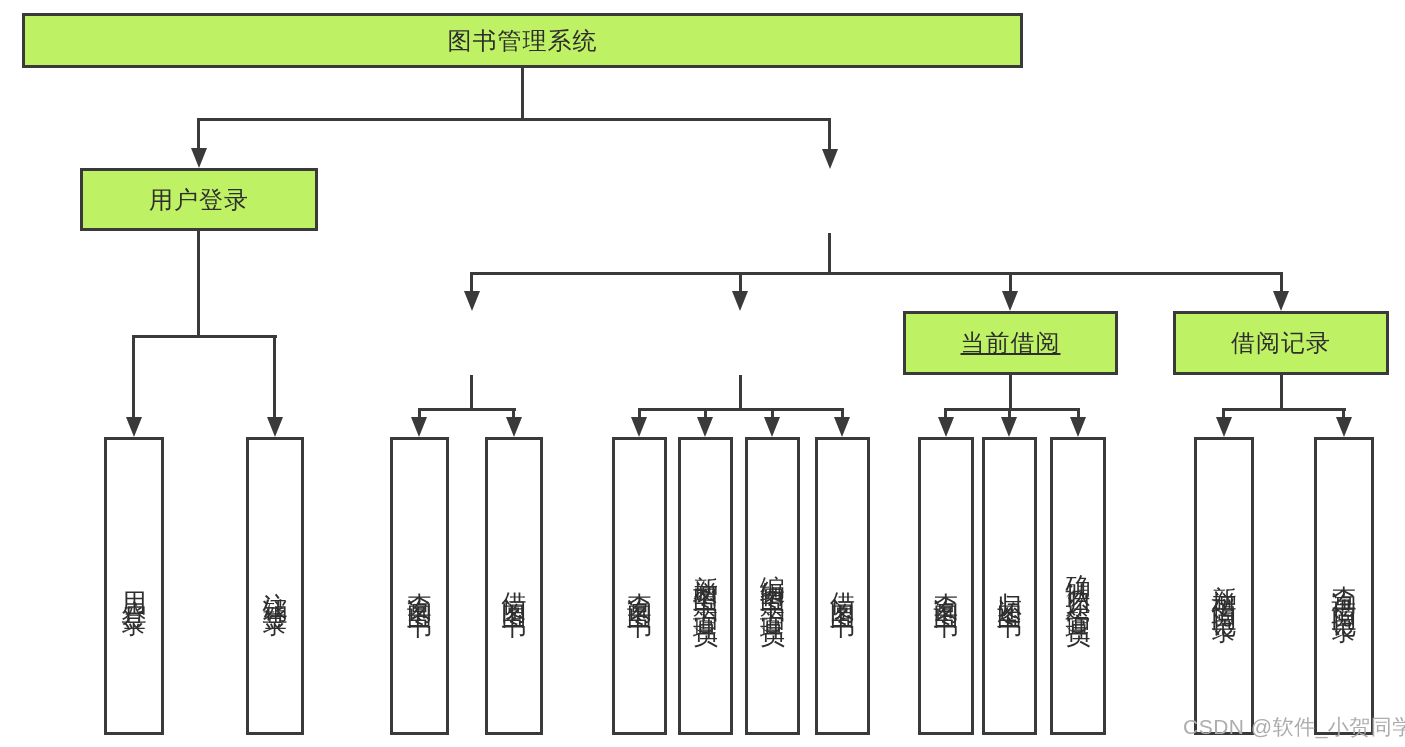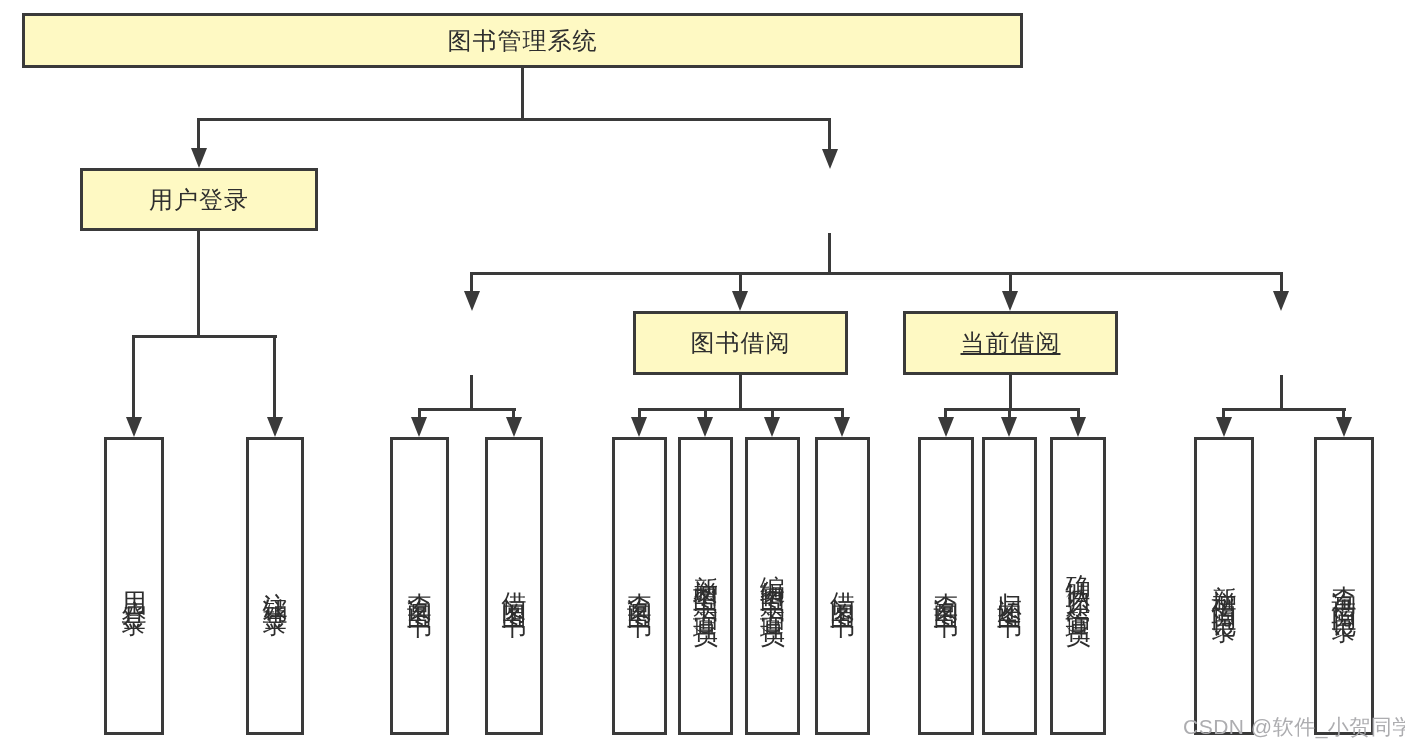--- a/index.html
+++ b/index.html
@@ -7,21 +7,21 @@
     position:relative;
     width:1405px;
     height:747px;
     background:#ffffff;
     font-family:"Liberation Sans","DejaVu Sans",sans-serif;
     color:#2e2e2e;
     overflow:hidden;
   }
   .box{
     position:absolute;
-    background:#fef9c3;
+    background:#bef264;
     border:3px solid #3a3a3a;
     display:flex;
     align-items:center;
     justify-content:center;
     font-size:24px;
     letter-spacing:1px;
     box-sizing:content-box;
     z-index:2;
   }
   .vbox{
@@ -92,22 +92,22 @@
   <div class="line" style="left:470px;top:272px;width:812px;height:3px;"></div>
   <div class="line" style="left:470px;top:272px;width:3px;height:22px;"></div>
   <div class="arrow" style="left:464px;top:291px;"></div>
   <div class="line" style="left:739px;top:272px;width:3px;height:22px;"></div>
   <div class="arrow" style="left:732px;top:291px;"></div>
   <div class="line" style="left:1009px;top:272px;width:3px;height:22px;"></div>
   <div class="arrow" style="left:1002px;top:291px;"></div>
   <div class="line" style="left:1280px;top:272px;width:3px;height:22px;"></div>
   <div class="arrow" style="left:1273px;top:291px;"></div>
 
-  <div class="box" style="left:633px;top:311px;width:209px;height:58px;">图书借阅</div>
   <div class="box" style="left:903px;top:311px;width:209px;height:58px;text-decoration:underline;">当前借阅</div>
+  <div class="box" style="left:1173px;top:311px;width:210px;height:58px;">借阅记录</div>
 
   <div class="line" style="left:470px;top:375px;width:3px;height:36px;"></div>
   <div class="line" style="left:418px;top:408px;width:98px;height:3px;"></div>
   <div class="line" style="left:418px;top:408px;width:3px;height:12px;"></div>
   <div class="line" style="left:512px;top:408px;width:3px;height:12px;"></div>
   <div class="arrow" style="left:411px;top:417px;"></div>
   <div class="arrow" style="left:506px;top:417px;"></div>
 
   <div class="line" style="left:739px;top:375px;width:3px;height:36px;"></div>
   <div class="line" style="left:638px;top:408px;width:206px;height:3px;"></div>

